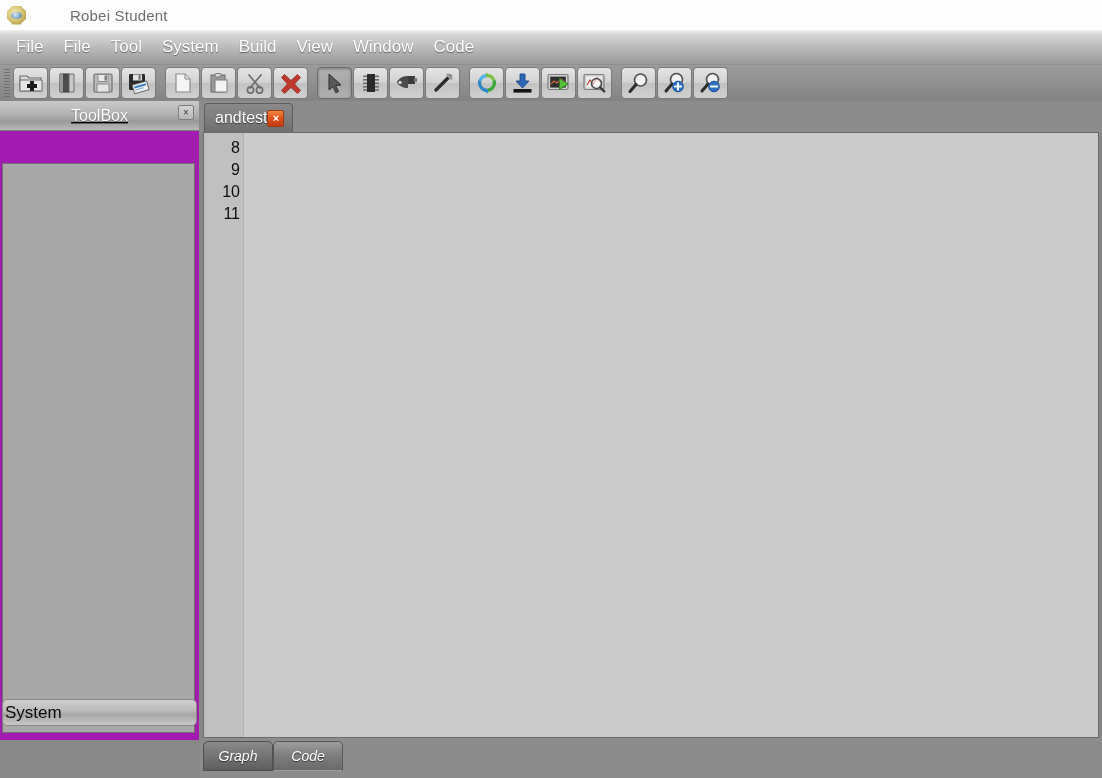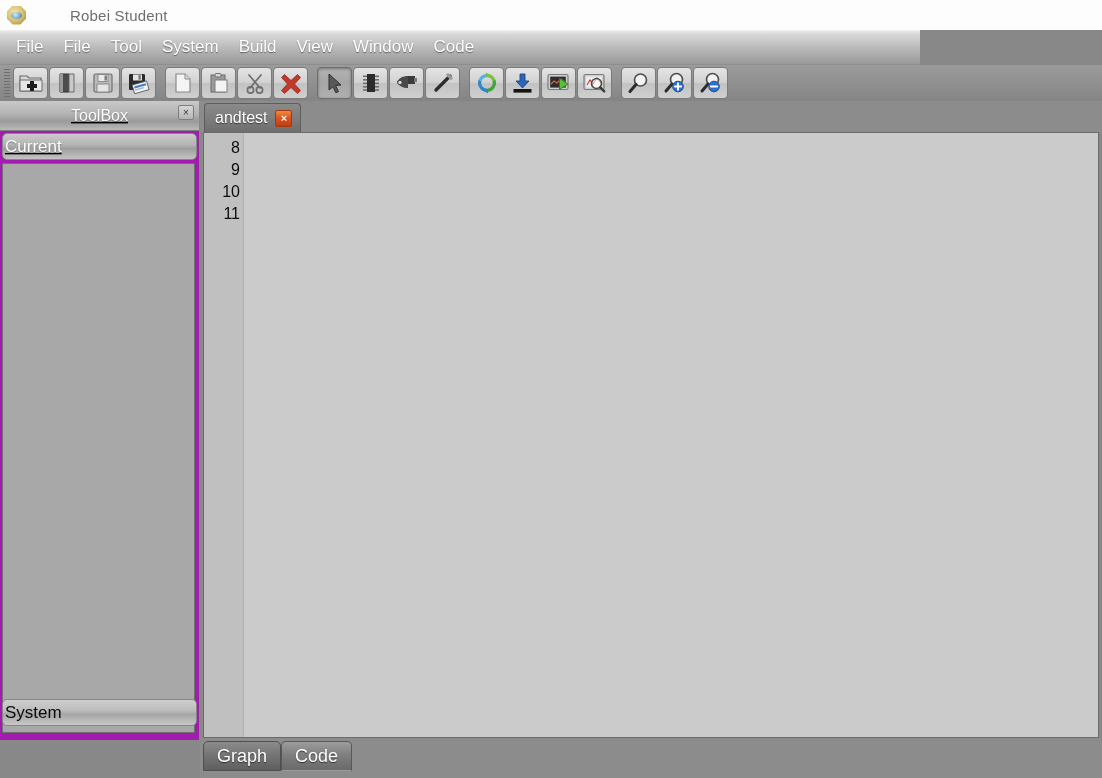--- a/index.html
+++ b/index.html
@@ -57,21 +57,21 @@
   .title-text {
     font-size: 15px;
     color: #6f6f6f;
     letter-spacing: 0.2px;
   }
 
   
   .menubar {
     position: absolute;
     left: 0; top: 30px;
-    width: 920px; height: 35px;
+    width: 1102px; height: 35px;
     background: linear-gradient(to bottom, #f0f0f0 0%, #d8d8d8 12%, #bdbdbd 48%, #a5a5a5 82%, #9a9a9a 100%);
     display: flex;
     align-items: center;
     box-sizing: border-box;
     padding-left: 6px;
     border-bottom: 1px solid #8f8f8f;
   }
   .menu-item {
     font-size: 17px;
     color: #ffffff;
@@ -221,21 +221,21 @@
     display: flex;
     align-items: flex-end;
     padding-left: 4px;
     box-sizing: border-box;
   }
   .doc-tab {
     height: 29px;
     padding: 0 8px 0 10px;
     display: flex;
     align-items: center;
-    gap: 8px;
+    gap: 0;
     background: linear-gradient(to bottom, #8a8a8a 0%, #7c7c7c 55%, #6e6e6e 100%);
     border: 1px solid #5d5d5d;
     border-bottom: none;
     border-radius: 4px 4px 0 0;
     box-sizing: border-box;
     cursor: default;
   }
   .doc-tab .name {
     font-size: 16px;
     color: #ffffff;
@@ -314,25 +314,26 @@
   .btab {
     height: 30px;
     min-width: 70px;
     padding: 0 13px;
     display: flex;
     align-items: center;
     justify-content: center;
     border: 1px solid #4f4f4f;
     border-radius: 5px 5px 0 0;
     box-sizing: border-box;
-    font-size: 18px;
+    font-size: 14px;
     color: #ffffff;
     text-shadow: 0 1px 1px rgba(0,0,0,0.6);
     cursor: default;
     background: linear-gradient(to bottom, #8b8b8b 0%, #737373 50%, #5e5e5e 100%);
+    font-style: italic;
   }
   .btab.active {
     background: linear-gradient(to bottom, #9d9d9d 0%, #7f7f7f 45%, #6a6a6a 100%);
     border-color: #585858;
     border-bottom-color: transparent;
   }
   .watermark {
     position: absolute;
     right: 10px; top: 10px;
     font-size: 15px;
@@ -541,23 +542,20 @@
       </div>
     </div>
   </div>
 
   <div class="dock">
     <div class="dock-title">
       <span class="dock-title-text">ToolBox</span>
       <span class="dock-close">×</span>
     </div>
 
-    <div class="section-head">
-      <span class="label">Current</span>
-    </div>
 
     <div class="dock-body"></div>
 
     <div class="system-head">
       <div class="inner">
         <span class="label">System</span>
       </div>
     </div>
   </div>
 

